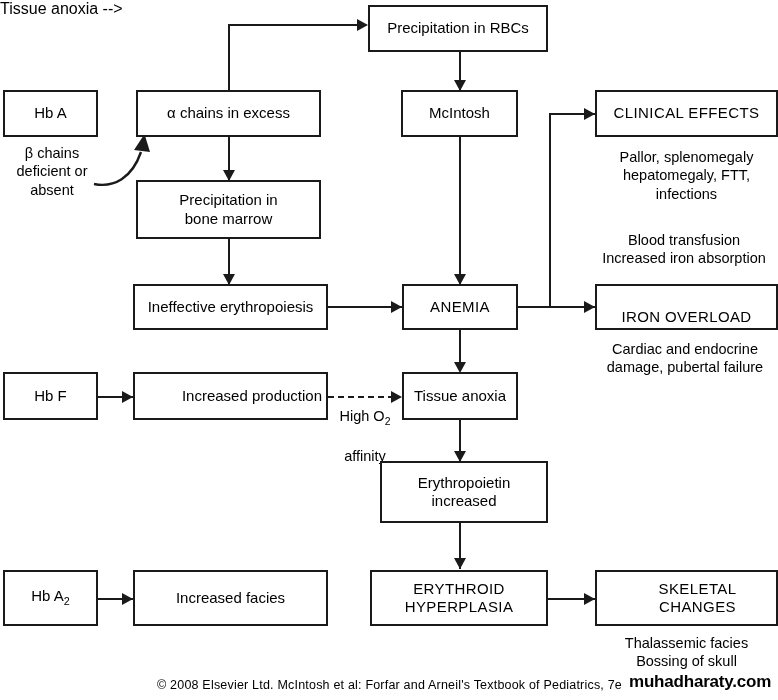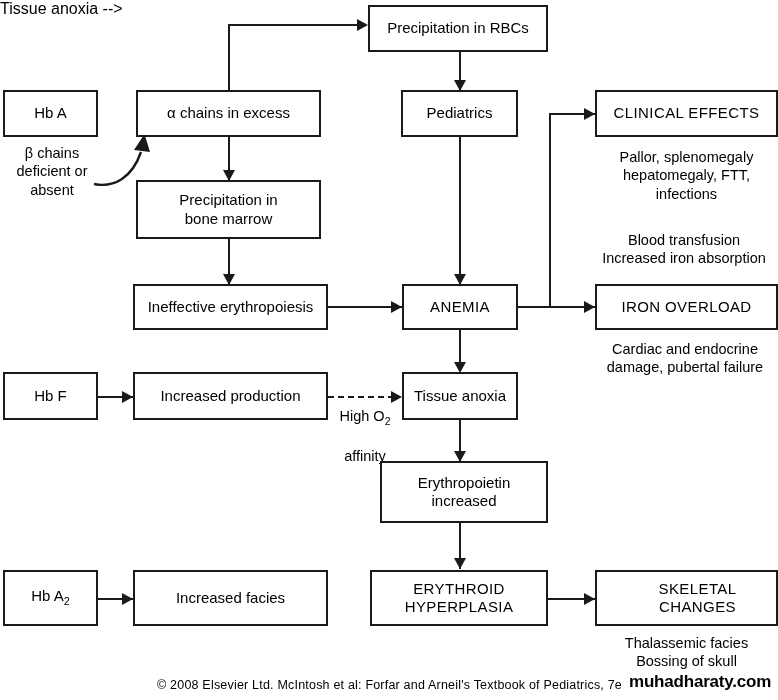--- a/index.html
+++ b/index.html
@@ -175,49 +175,49 @@
 
   <div class="box" style="left:136px; top:90px; width:185px; height:47px;">
     <span>α chains in excess</span>
   </div>
 
   <div class="box" style="left:368px; top:5px; width:180px; height:47px;text-align:center;">
     <span>Precipitation in RBCs</span>
   </div>
 
   <div class="box" style="left:401px; top:90px; width:117px; height:47px;">
-    <span>Pediatrics</span>
+    <span>McIntosh</span>
   </div>
 
   <div class="box" style="left:136px; top:180px; width:185px; height:59px; white-space:pre-line;">
     <span>Precipitation in
 bone marrow</span>
   </div>
 
   <div class="box" style="left:133px; top:284px; width:195px; height:46px;">
     <span>Ineffective erythropoiesis</span>
   </div>
 
   <div class="box caps" style="left:402px; top:284px; width:116px; height:46px;">
     <span>ANEMIA</span>
   </div>
 
   <div class="box caps" style="left:595px; top:90px; width:183px; height:47px;">
     <span>CLINICAL EFFECTS</span>
   </div>
 
-  <div class="box caps" style="left:595px; top:284px; width:183px; height:46px;">
+  <div class="box caps" style="left:595px; top:284px; width:183px; height:46px;align-items:flex-end;">
     <span>IRON OVERLOAD</span>
   </div>
 
   <div class="box" style="left:3px; top:372px; width:95px; height:48px;">
     <span>Hb F</span>
   </div>
 
-  <div class="box" style="left:133px; top:372px; width:195px; height:48px;">
+  <div class="box" style="left:133px; top:372px; width:195px; height:48px;justify-content:flex-end;">
     <span>Increased production</span>
   </div>
 
   <div class="box" style="left:402px; top:372px; width:116px; height:48px;justify-content:center;">
     <span>Tissue anoxia</span>
   </div>
 
   <div class="box" style="left:380px; top:461px; width:168px; height:62px; white-space:pre-line;align-items:center;">
     <span>Erythropoietin
 increased</span>

